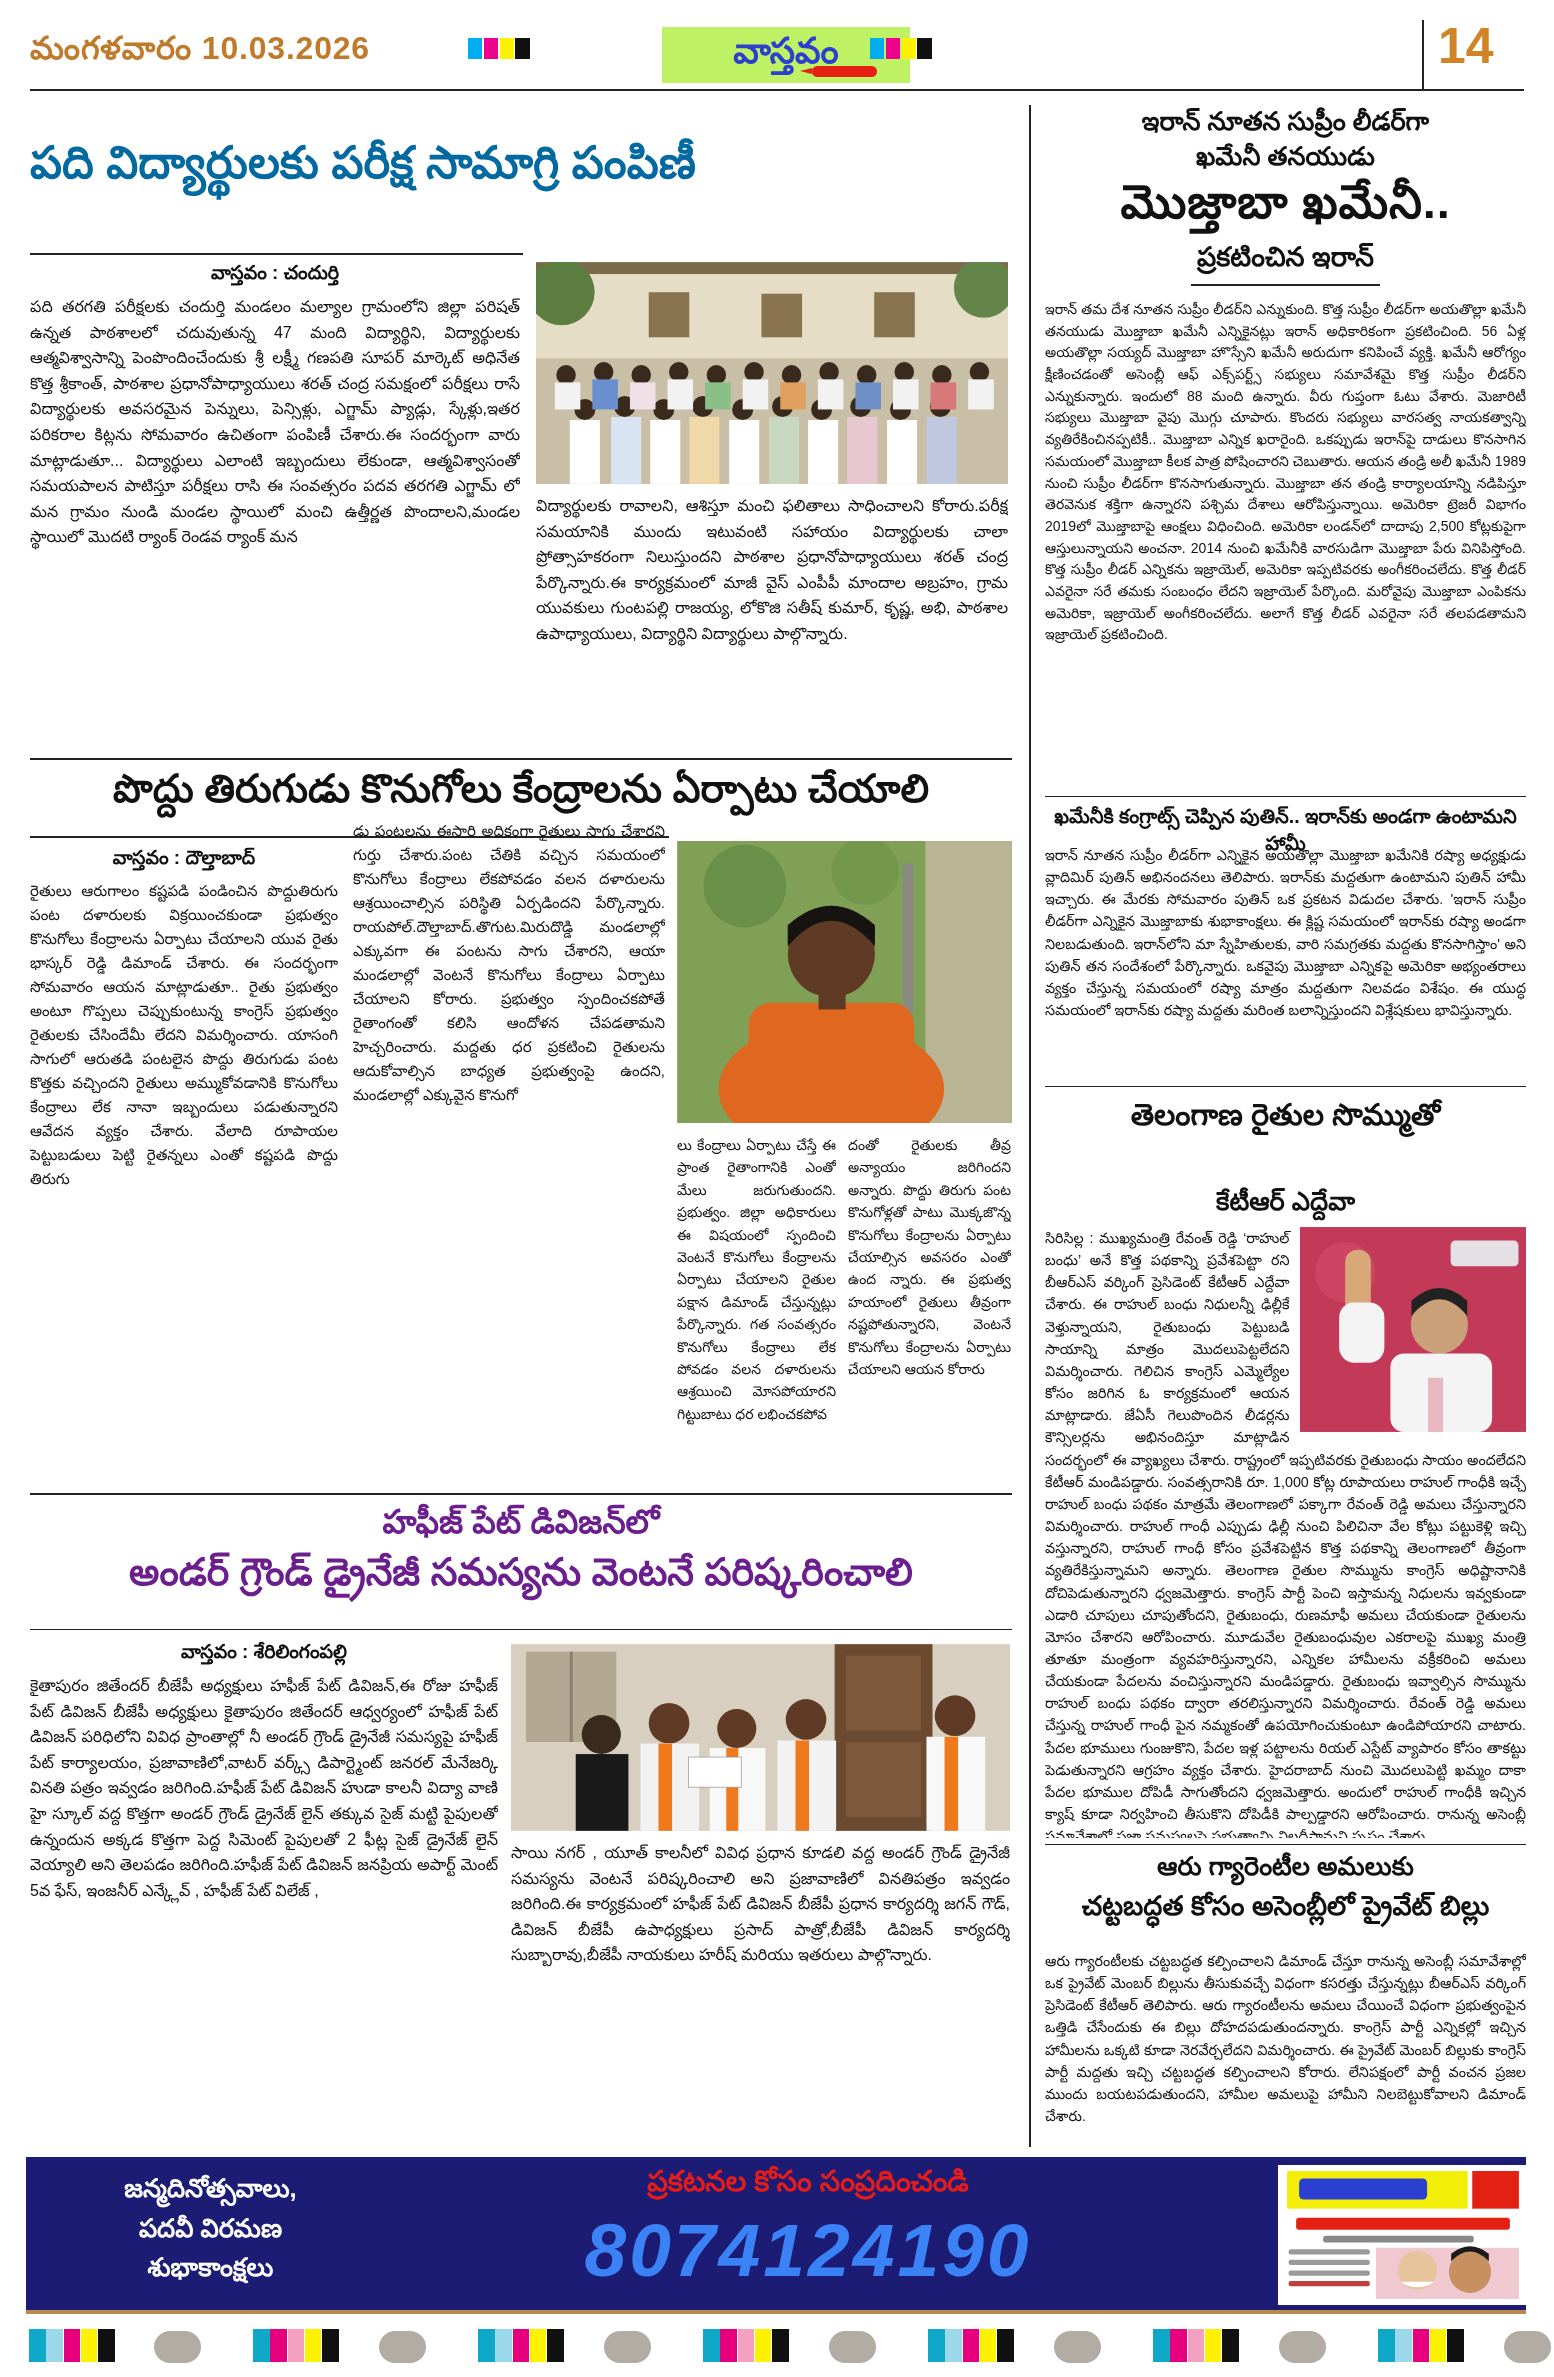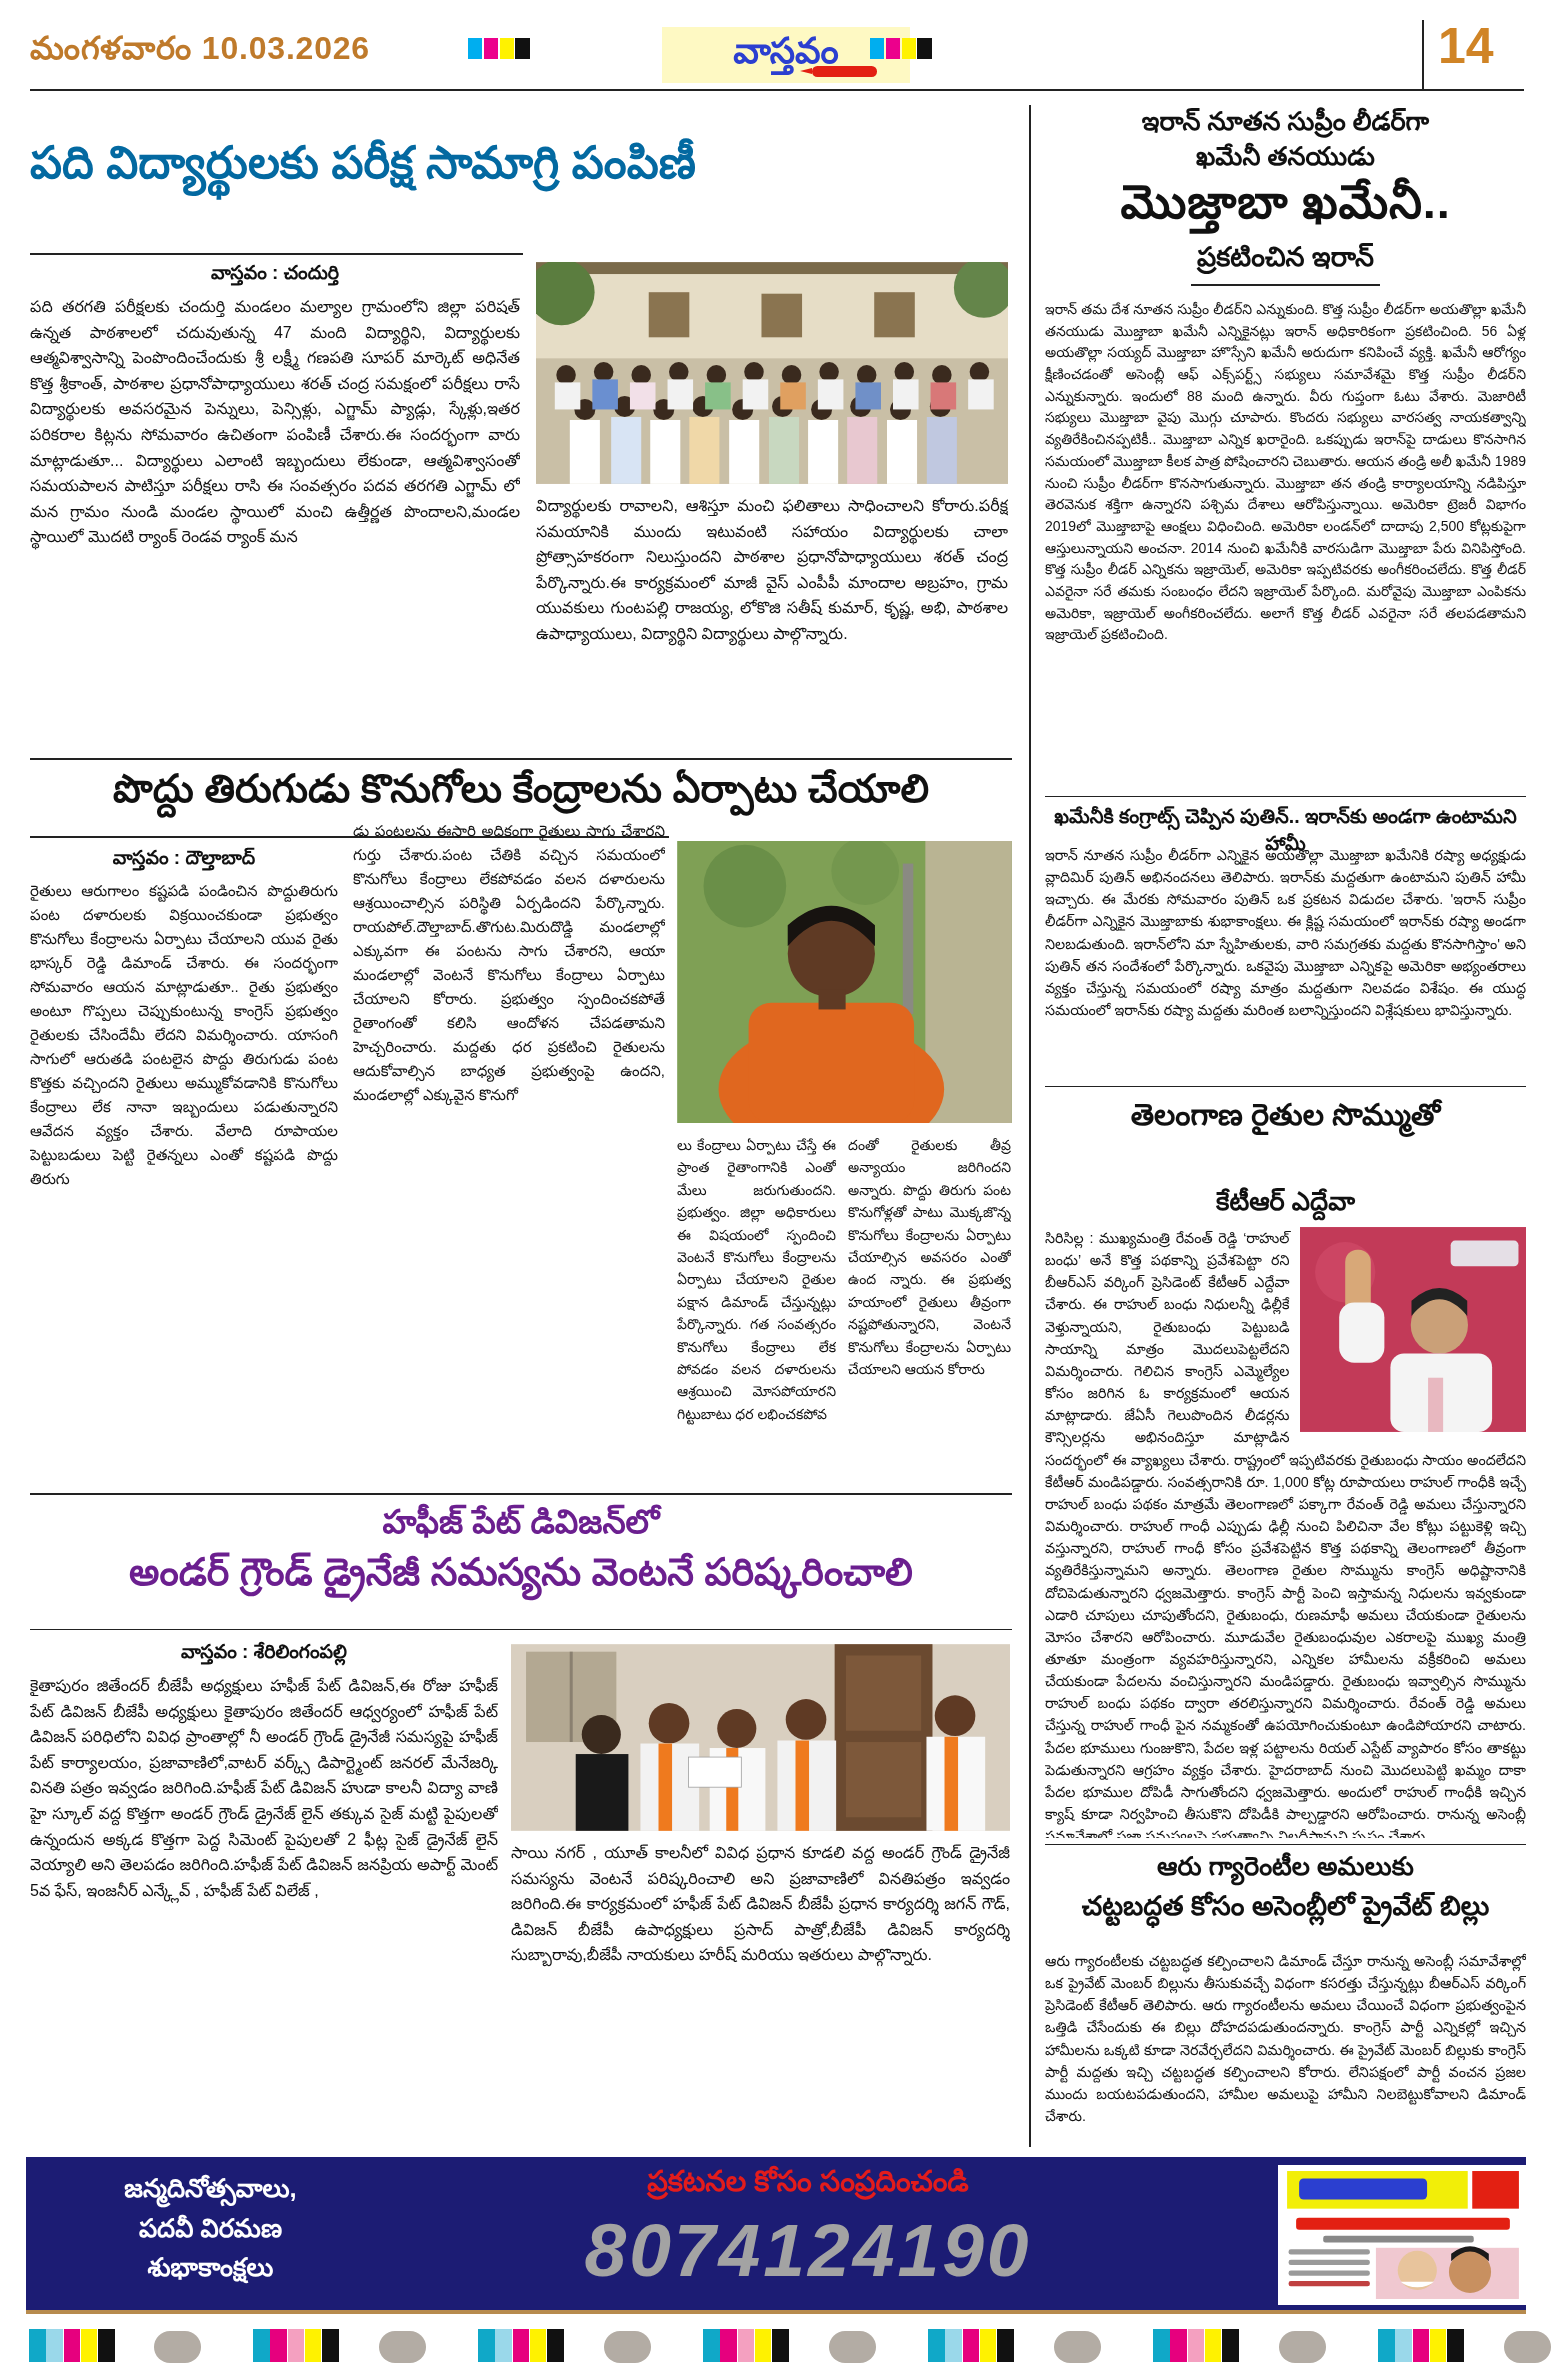--- a/index.html
+++ b/index.html
@@ -5,21 +5,21 @@
   html,body{margin:0;padding:0;background:#ffffff;}
   .page{position:relative;width:1555px;height:2377px;background:#ffffff;overflow:hidden;
         font-family:"Liberation Sans","DejaVu Sans",sans-serif;color:#111;}
   .abs{position:absolute;}
 
   
   .date{left:30px;top:30px;font-size:32px;font-weight:bold;color:#bf7a2b;letter-spacing:0.8px;}
   .page-num{left:1438px;top:16.5px;font-size:50px;font-weight:bold;color:#d08426;}
   .hdr-vline{left:1422px;top:19.6px;width:2.3px;height:69px;background:#222;}
   .hdr-rule{left:30px;top:89px;width:1494px;height:2.3px;background:#222;}
-  .logo-box{left:662px;top:27px;width:248px;height:56px;background:#fef9c3;text-align:center;}
+  .logo-box{left:662px;top:27px;width:248px;height:56px;background:#bef264;text-align:center;}
   .logo-text{font-size:36px;font-weight:bold;color:#2b3fd0;line-height:48px;}
   .logo-pen{position:absolute;left:150px;top:39px;width:65px;height:10.5px;background:#e32012;border-radius:5.3px;}
   .logo-pen:before{content:"";position:absolute;left:-12px;top:1.5px;border-top:3.8px solid transparent;
         border-bottom:3.8px solid transparent;border-right:12px solid #e32012;}
   .cmyk-top{display:flex;gap:1.5px;}
   .cmyk-top span{display:inline-block;width:14.3px;height:21px;}
   .cmyk-top span:nth-child(1){background:#00aeef;}
   .cmyk-top span:nth-child(2){background:#ec008c;}
   .cmyk-top span:nth-child(3){background:#fff200;}
   .cmyk-top span:nth-child(4){background:#111;}
@@ -77,21 +77,21 @@
   .a3-col1 .body-txt{height:440px;}
   .a3-photo{left:511px;top:1644px;width:499px;height:187px;}
   .a3-col2{left:511px;top:1840px;width:499px;height:263px;font-size:16px;}
 
   
   .banner{left:26px;top:2157px;width:1500px;height:153px;background:#1c1c74;border-bottom:4.5px solid #b78b4e;}
   .banner-left{position:absolute;left:53px;top:12px;width:263px;color:#fff;font-size:25.6px;font-weight:bold;
                text-align:center;line-height:1.55;}
   .banner-line{position:absolute;left:323px;top:7.5px;width:918px;text-align:center;color:#e31c1c;
                font-size:29px;font-weight:bold;}
-  .banner-phone{position:absolute;left:323px;top:50px;width:918px;text-align:center;color:#a3a3a3;
+  .banner-phone{position:absolute;left:323px;top:50px;width:918px;text-align:center;color:#3b82f6;
                font-size:75px;font-weight:bold;font-style:italic;letter-spacing:3px;}
   .banner-thumb{position:absolute;left:1252px;top:7.5px;width:250px;height:140px;background:#fff;}
 
   
   .marks-bottom{left:0;top:2329px;width:1555px;height:36px;}
   .cmyk-group{position:absolute;top:0;display:flex;gap:0.8px;}
   .cmyk-group span{display:inline-block;width:16.5px;height:33px;}
   .gray-pill{position:absolute;top:1.5px;width:47px;height:32px;background:#b3aca4;border-radius:16px;}
 
   svg{display:block;}

